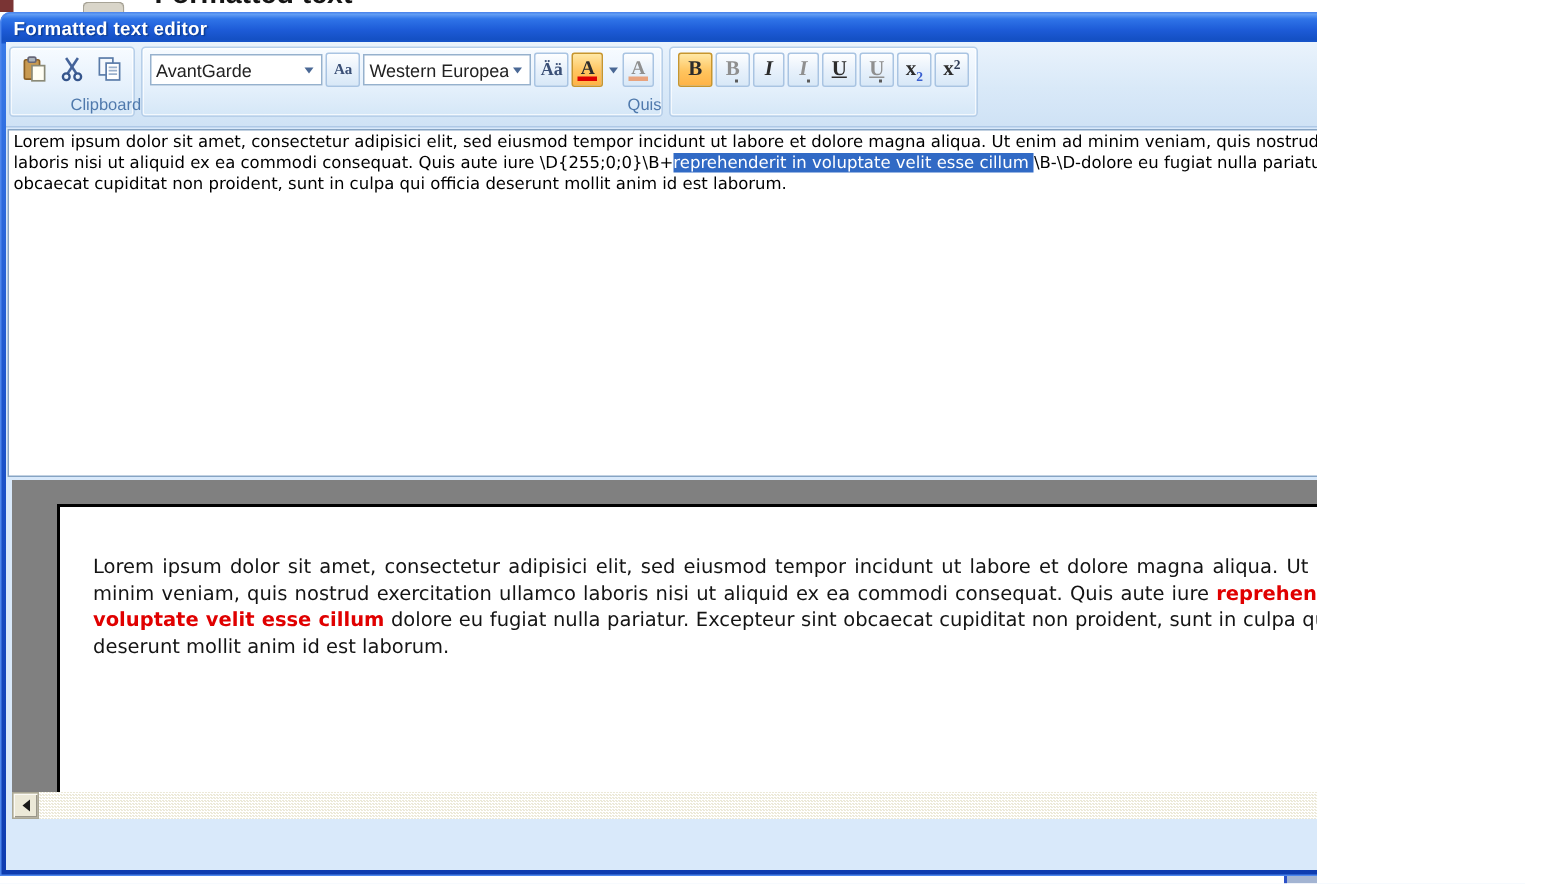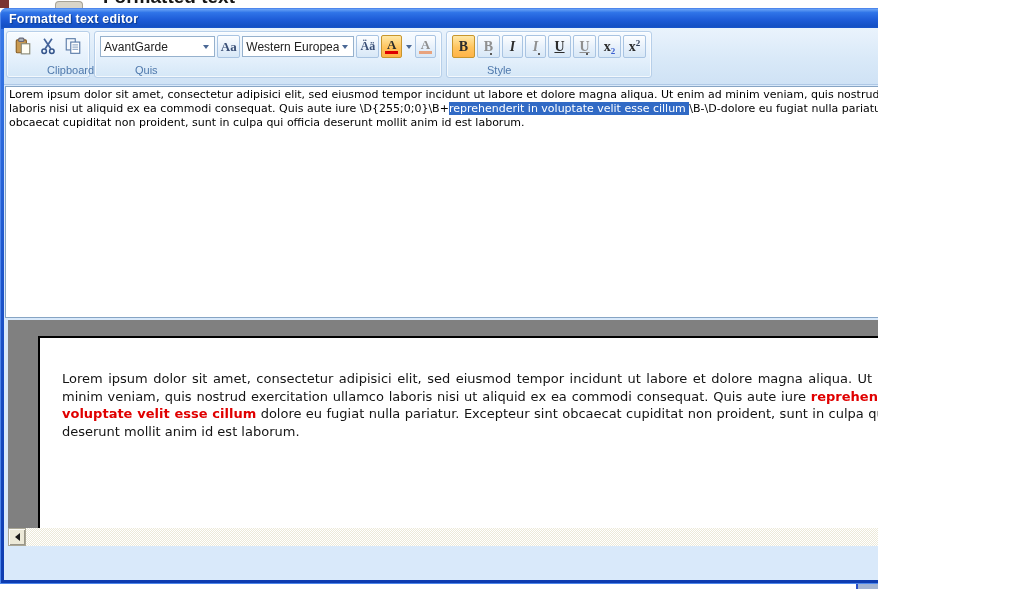--- a/index.html
+++ b/index.html
@@ -29,21 +29,21 @@
   .dlg-body{position:absolute;left:4px;right:4px;top:20px;bottom:4px;background:#d9e9fa;overflow:hidden;}
 
   
   .ribbon{position:absolute;left:0;right:0;top:0;height:56px;
           background:linear-gradient(180deg,#eaf3fc 0%,#d9e9f8 55%,#cfe2f5 100%);
           border-bottom:1px solid #aec8e6;}
   .rgroup{position:absolute;top:3px;height:47px;border:1px solid #b7cfe9;border-radius:3px;
           background:linear-gradient(180deg,#f7fbff 0%,#e6f1fc 55%,#d5e7f7 100%);
           box-shadow:inset 0 0 0 1px rgba(255,255,255,.7);box-sizing:border-box;}
   .rgroup-row{display:flex;align-items:center;gap:2px;padding:3px 5px 0 5px;}
-  .rgroup-label{position:absolute;bottom:1px;left:0;right:0;text-align:left;font-size:11px;color:#4f79ac;margin-left:40px;}
+  .rgroup-label{position:absolute;bottom:1px;left:0;right:0;text-align:right;font-size:11px;color:#4f79ac;margin-left:40px;}
 
   .g-clipboard{left:2px;width:84px;}
   .g-font{left:90px;width:348px;}
   .g-style{left:442px;width:206px;}
 
   .icon-btn{width:24px;height:24px;border:1px solid transparent;border-radius:2px;background:transparent;
             display:flex;align-items:center;justify-content:center;padding:0;}
   .tool-btn{height:23px;border:1px solid #a9c4e2;border-radius:2px;box-sizing:border-box;
             background:linear-gradient(180deg,#fdfeff,#e8f1fb 50%,#d8e8f7);
             display:flex;align-items:center;justify-content:center;position:relative;
@@ -56,21 +56,21 @@
   .combo-arrow-zone{width:11px;display:flex;align-items:center;justify-content:center;}
   .w-font{width:136px;}
   .w-charset{width:112px;}
   .tri-down{width:0;height:0;border-left:3px solid transparent;border-right:3px solid transparent;border-top:4px solid #4a6895;}
   .tri-up{width:0;height:0;border-left:3px solid transparent;border-right:3px solid transparent;border-bottom:4px solid #4a6895;}
   .tri-left{width:0;height:0;border-top:4px solid transparent;border-bottom:4px solid transparent;border-right:5px solid #1a1a1a;}
   .tri-right{width:0;height:0;border-top:4px solid transparent;border-bottom:4px solid transparent;border-left:5px solid #1a1a1a;}
   .tri-up.dark{border-bottom-color:#1a1a1a;border-left-width:4px;border-right-width:4px;}
   .tri-down.dark{border-top-color:#1a1a1a;border-left-width:4px;border-right-width:4px;}
 
-  .btn-aa{width:23px;font-weight:bold;font-size:13px;color:#3a4f76;}
+  .btn-aa{width:23px;font-weight:bold;font-size:10px;color:#3a4f76;}
   .btn-case{width:23px;font-weight:bold;font-size:12px;color:#3a4f76;}
   .btn-fontcolor{width:21px;flex-direction:column;font-weight:bold;font-size:13px;line-height:11px;}
   .btn-fontcolor .swatch{width:13px;height:3px;margin-top:1px;}
   .swatch-red{background:#dd0000;}
   .swatch-salmon{background:#e8a37e;}
   .btn-dropdown{width:10px;height:23px;border:1px solid transparent;display:flex;align-items:center;justify-content:center;background:transparent;padding:0;}
   .dim{color:#8f8f8f;}
 
   .style-btn{width:23px;font-weight:bold;}
   .style-btn.it{font-style:italic;}
@@ -247,21 +247,20 @@
             </button>
             <button class="tool-btn style-btn">
               <span>x</span>
                 <span class="sub-mark">2</span>
             </button>
             <button class="tool-btn style-btn">
               <span>x</span>
                 <span class="sup-mark">2</span>
             </button>
           </div>
-          <div class="rgroup-label">Style</div>
         </div>
       </div>
 
       <div class="editor">
         <div class="editor-text"><span>Lorem ipsum dolor sit amet, consectetur adipisici elit, sed eiusmod tempor incidunt ut labore et dolore magna aliqua. Ut enim ad minim veniam, quis nostrud exercitation ullamco laboris nisi ut aliquid ex ea commodi consequat. Quis aute iure \D{255;0;0}\B+</span><span class="sel">reprehenderit in voluptate velit esse cillum </span><span>\B-\D-dolore eu fugiat nulla pariatur. Excepteur sint obcaecat cupiditat non proident, sunt in culpa qui officia deserunt mollit anim id est laborum.</span></div>
         <div class="xpsb">
           <div class="xpsb-btn xpsb-up">
               <i class="tri-up"></i>
             </div>
           <div class="xpsb-thumb">

